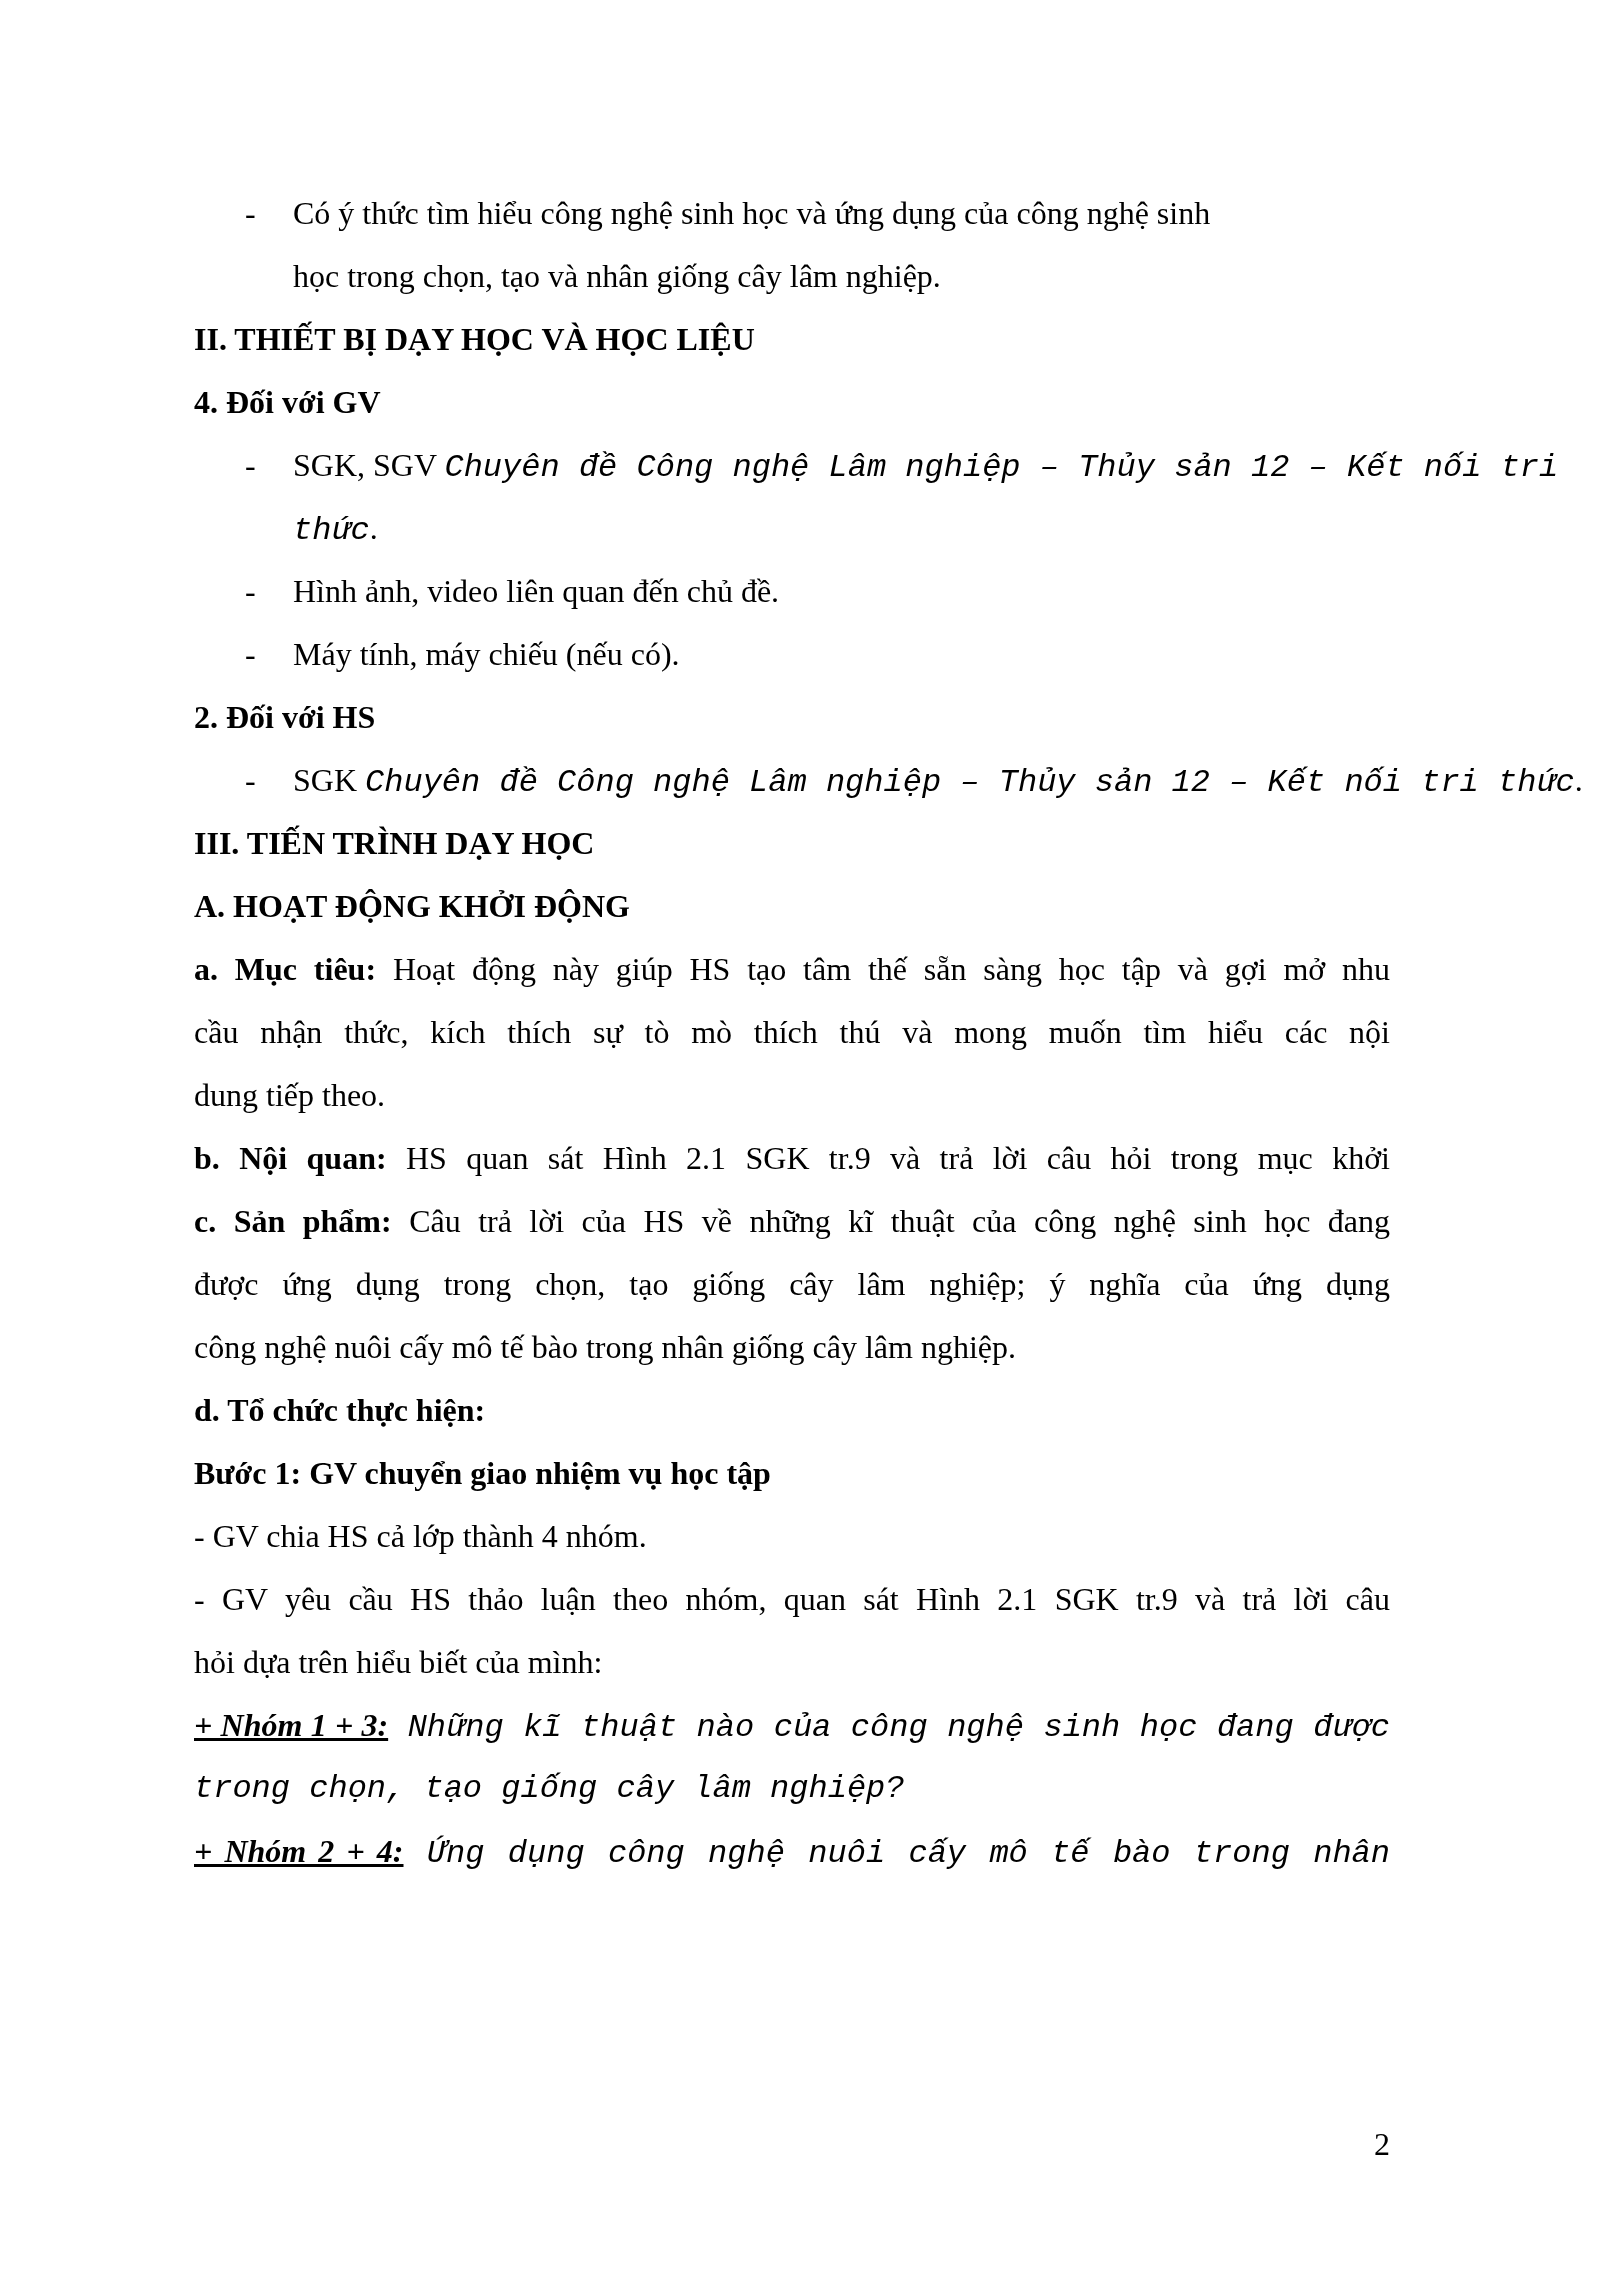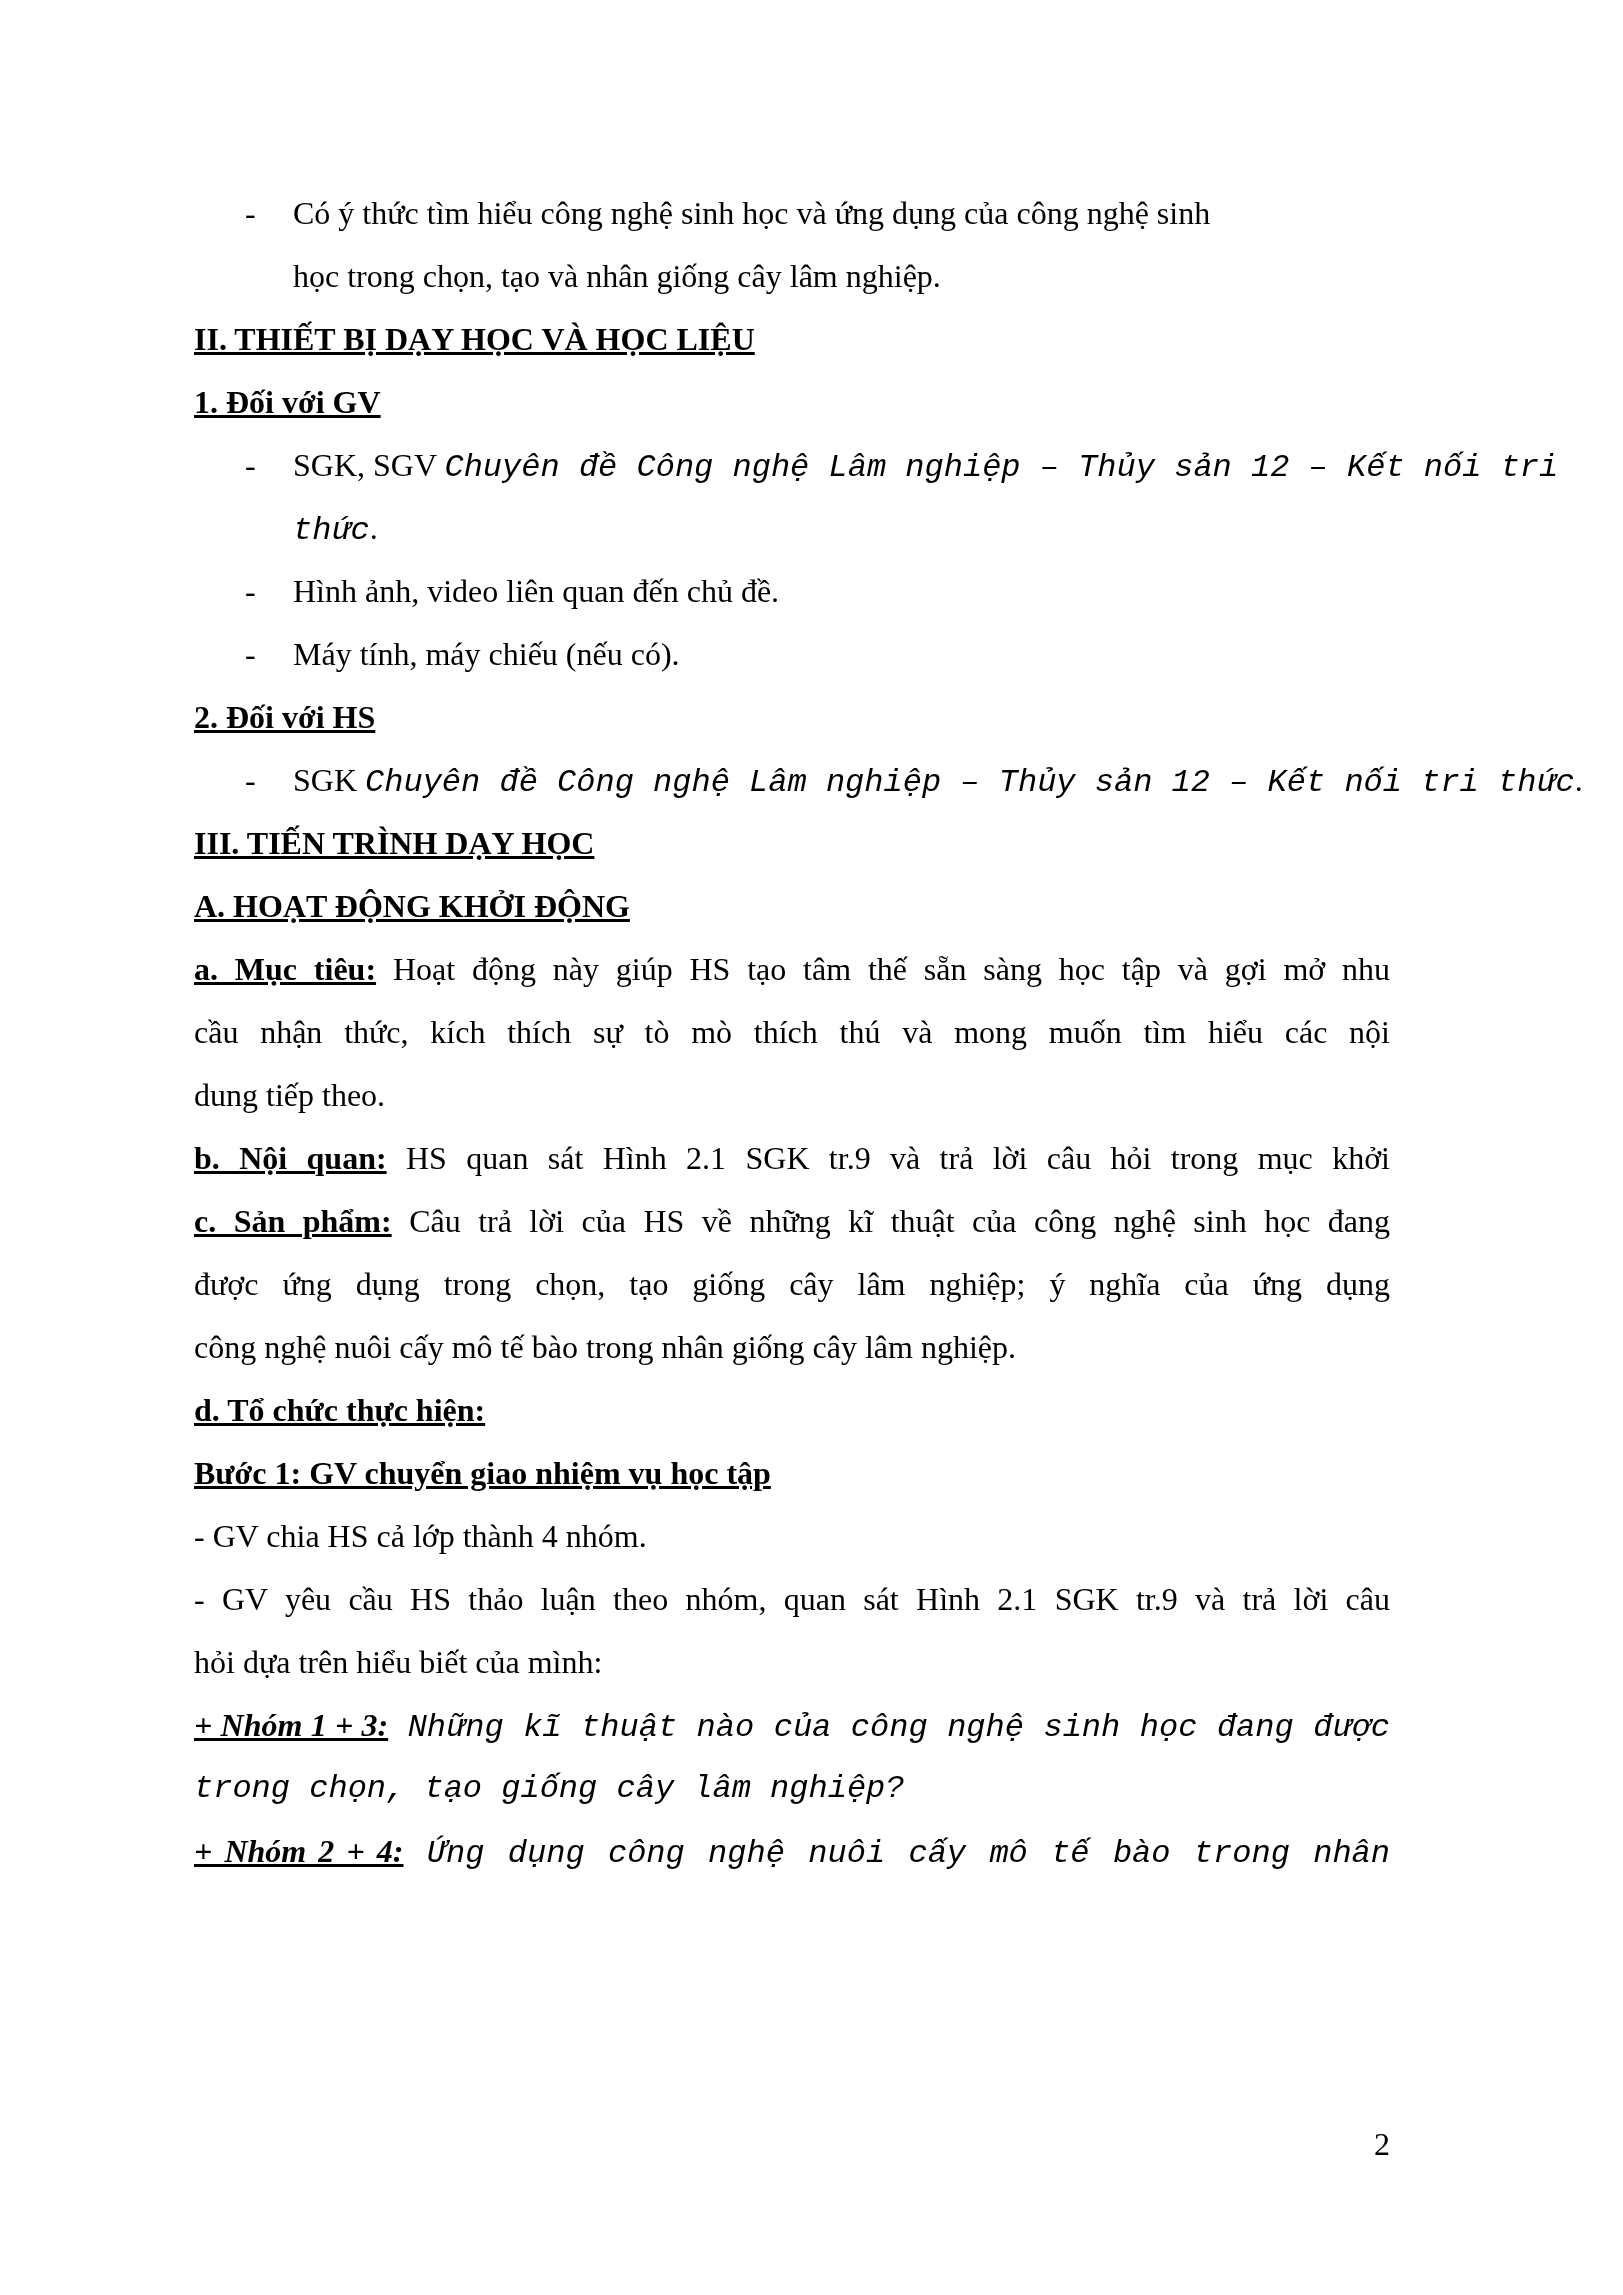--- a/index.html
+++ b/index.html
@@ -11,21 +11,21 @@
   .page { position: absolute; left: 0; top: 0; width: 1623px; height: 2295px; background: #fff; }
   .content {
     position: absolute; left: 194px; top: 182px; width: 1196px;
     font-size: 32px; line-height: 63px;
   }
   .line { display: block; height: 63px; white-space: nowrap; }
   .just { text-align: justify; text-align-last: justify; white-space: normal; overflow: hidden; }
   .bullet-line { position: relative; padding-left: 99px; }
   .bullet-line .dash { position: absolute; left: 51px; top: 0; }
   .cont { padding-left: 99px; }
-  b, .b { font-weight: bold; text-decoration: underline; }
+  b, .b { font-weight: bold; }
   i, .i { font-style: italic; font-family: Liberation Mono, monospace; }
   .bi { font-weight: bold; font-style: italic; text-decoration: underline; }
   .page-number {
     position: absolute; left: 1374px; top: 2125px;
     font-size: 32px; line-height: 38px;
   }
 </style>
 </head>
 <body>
 
@@ -34,21 +34,21 @@
 
     <div class="line bullet-line">
       <span class="dash">-</span>
       <span>Có ý thức tìm hiểu công nghệ sinh học và ứng dụng của công nghệ sinh</span>
     </div>
     <div class="line cont">
       <span>học trong chọn, tạo và nhân giống cây lâm nghiệp.</span>
     </div>
 
     <div class="line b">II. THIẾT BỊ DẠY HỌC VÀ HỌC LIỆU</div>
-    <div class="line b">1. Đối với GV</div>
+    <div class="line b">4. Đối với GV</div>
 
     <div class="line bullet-line">
       <span class="dash">-</span>
       <span>SGK, SGV </span><span class="i">Chuyên đề Công nghệ Lâm nghiệp – Thủy sản 12 – Kết nối tri</span>
     </div>
     <div class="line cont">
       <span class="i">thức</span><span>.</span>
     </div>
     <div class="line bullet-line">
       <span class="dash">-</span>

